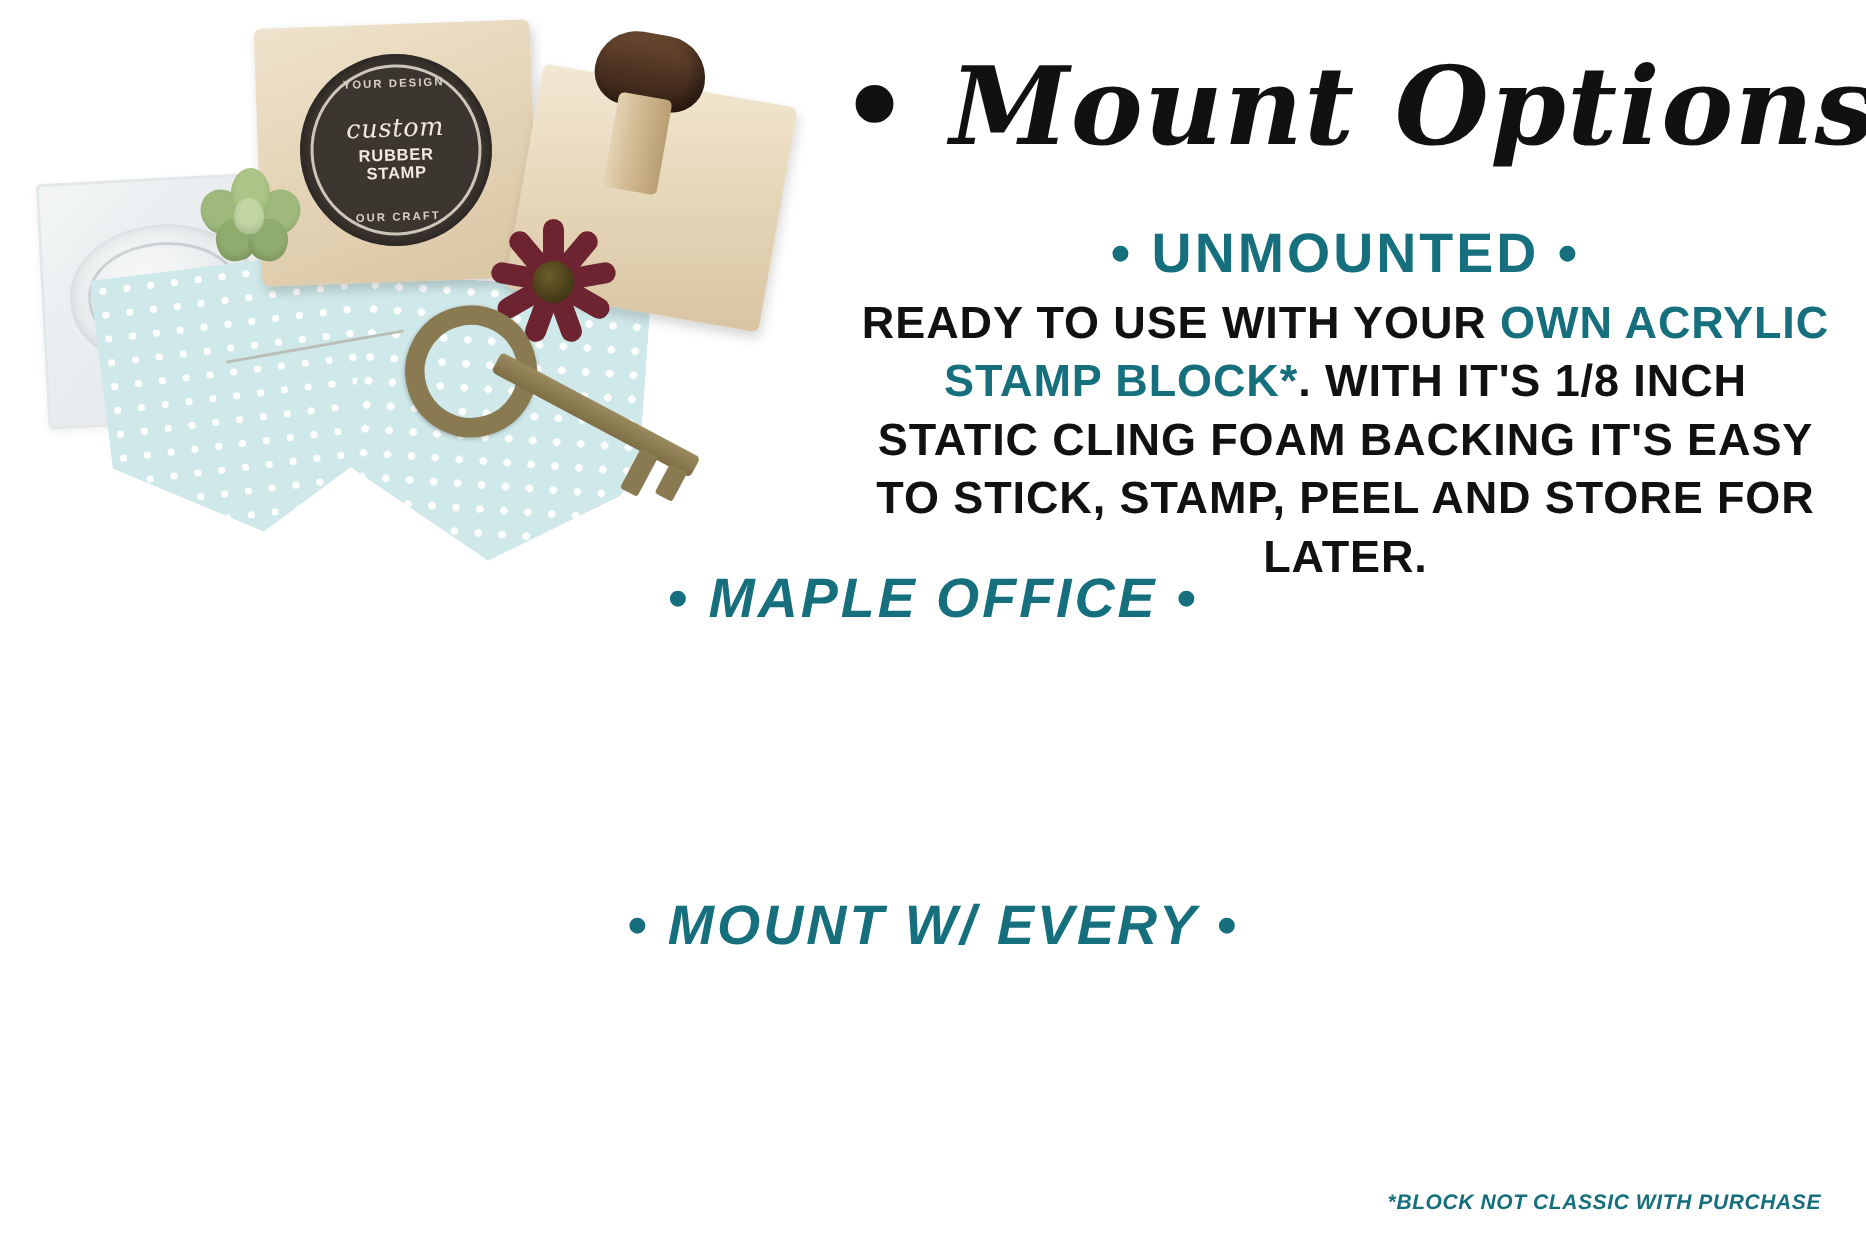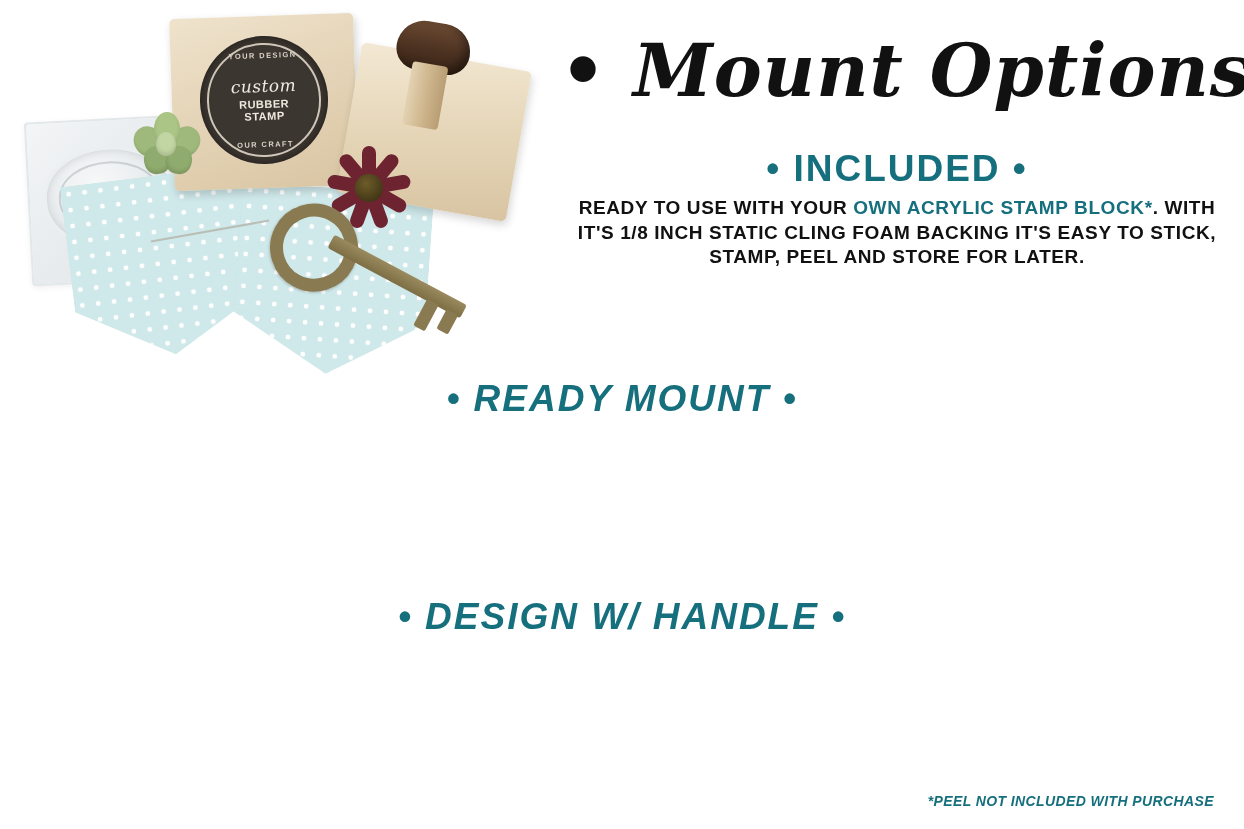--- a/index.html
+++ b/index.html
@@ -302,21 +302,21 @@
     font-size: 37px;
     letter-spacing: 2px;
     margin: 0 0 6px 0;
   }
   .sec-head.italic { font-style: italic; }
   .sec-body {
     text-align: center;
     color: #111111;
     font-family: "Liberation Sans", sans-serif;
     font-weight: bold;
-    font-size: 19px;
+    font-size: 30px;
     line-height: 1.30;
     letter-spacing: .6px;
     text-transform: uppercase;
     margin: 0;
   }
   .sec-body .teal { color: #156f7d; }
 
   #sec-unmounted {
     left: 572px;
     top: 148px;
@@ -405,27 +405,27 @@
       <div class="bow"></div>
       <div class="shaft"></div>
       <div class="bit1"></div>
       <div class="bit2"></div>
     </div>
   </div>
 
   <div class="title">• Mount Options •</div>
 
   <div class="section" id="sec-unmounted">
-    <h2 class="sec-head">• INCLUDED •</h2>
+    <h2 class="sec-head">• UNMOUNTED •</h2>
     <p class="sec-body"><span>READY TO USE WITH YOUR </span><span class="teal">OWN ACRYLIC STAMP BLOCK*</span><span>. WITH IT'S 1/8 INCH STATIC CLING FOAM BACKING IT'S EASY TO STICK, STAMP, PEEL AND STORE FOR LATER.</span></p>
   </div>
 
   <div class="section" id="sec-maple">
-    <h2 class="sec-head italic">• READY MOUNT •</h2>
+    <h2 class="sec-head italic">• MAPLE OFFICE •</h2>
   </div>
 
   <div class="section" id="sec-handle">
-    <h2 class="sec-head italic">• DESIGN W/ HANDLE •</h2>
+    <h2 class="sec-head italic">• MOUNT W/ EVERY •</h2>
   </div>
 
-  <div class="footnote">*PEEL NOT INCLUDED WITH PURCHASE</div>
+  <div class="footnote">*BLOCK NOT CLASSIC WITH PURCHASE</div>
 
 </div>
 
 </body></html>

